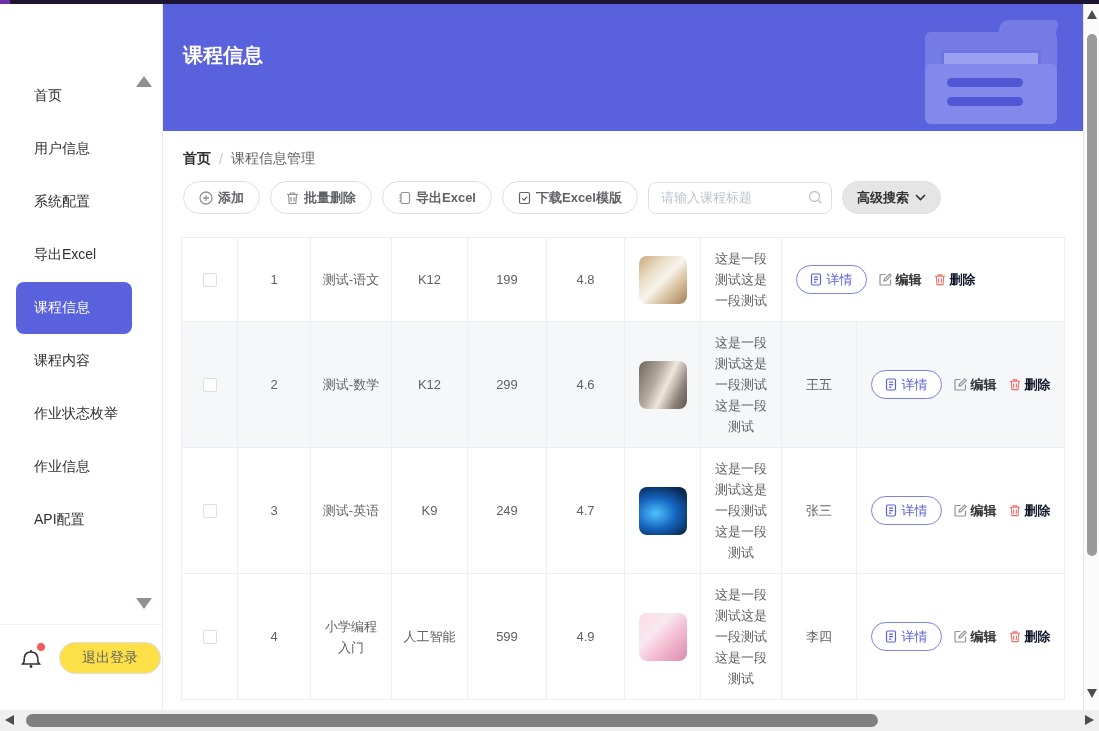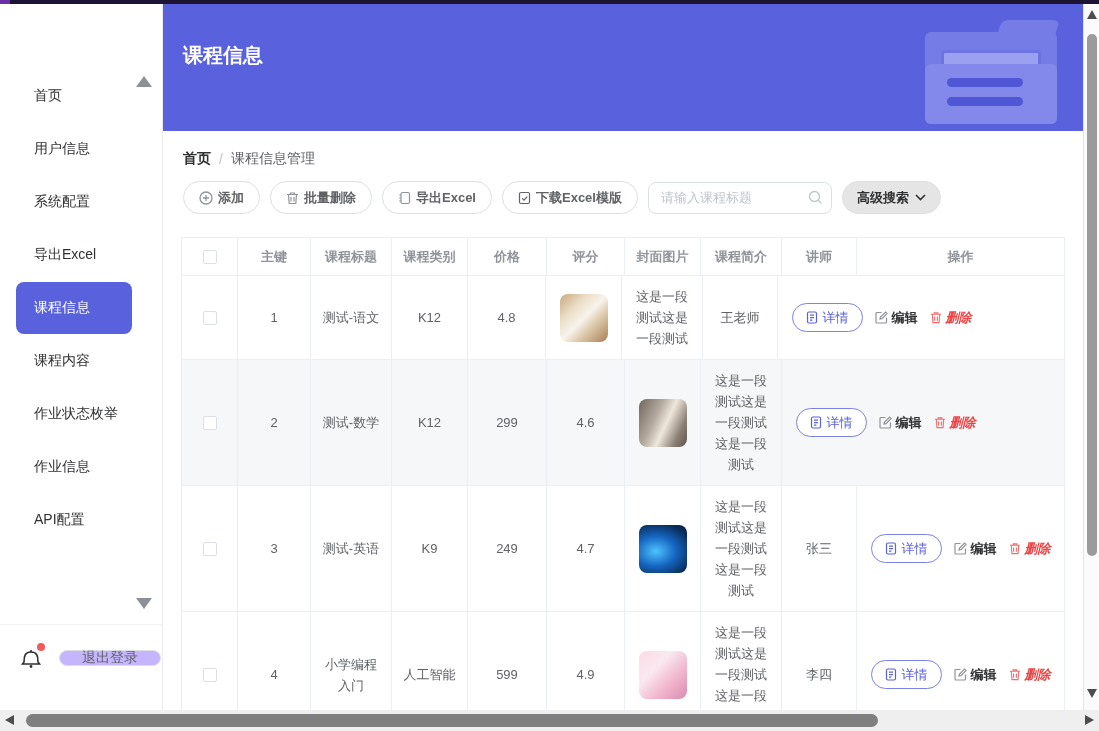--- a/index.html
+++ b/index.html
@@ -18,21 +18,21 @@
   .side-scroll-up, .side-scroll-down { position:absolute; right:10px; width:0; height:0; border-left:8px solid transparent; border-right:8px solid transparent; cursor:pointer; }
   .side-scroll-up { top:72px; border-bottom:11px solid #8d9095; }
   .side-scroll-down { top:594px; border-top:11px solid #8d9095; }
   .menu { position:absolute; left:0; top:66px; width:163px; }
   .menu-item { height:52px; margin-bottom:1px; display:flex; align-items:center; padding-left:34px; font-size:14px; color:#303133; cursor:pointer; }
   .menu-item.active { margin-left:16px; width:116px; padding-left:18px; background:#5a61dd; border-radius:8px; color:#fff; }
   .side-footer { position:absolute; left:0; bottom:20px; width:163px; height:66px; border-top:1px solid #f2f2f2; display:flex; align-items:center; padding-left:20px; }
   .bell { position:relative; width:22px; height:24px; }
   .bell svg { display:block; }
   .bell .dot { position:absolute; top:-3px; right:-3px; width:8px; height:8px; border-radius:50%; background:#f25b5b; }
-  .logout-btn { margin-left:17px; height:16px; padding:0 22px; border:1px solid #dcdfe6; border-radius:16px; background:#c4b5fd; color:#606266; font-size:14px; display:flex; align-items:center; cursor:pointer; }
+  .logout-btn { margin-left:17px; height:32px; padding:0 22px; border:1px solid #dcdfe6; border-radius:16px; background:#fde047; color:#606266; font-size:14px; display:flex; align-items:center; cursor:pointer; }
 
   
   .banner { position:absolute; left:163px; top:4px; width:920px; height:127px; background:#5a61dd; overflow:hidden; }
   .banner-title { position:absolute; left:20px; top:38px; font-size:20px; font-weight:bold; color:#fff; }
   .banner-sub { position:absolute; left:20px; top:75px; font-size:14px; color:rgba(255,255,255,0.92); }
   .folder { position:absolute; right:18px; top:16px; width:148px; height:104px; }
   .folder-back { position:absolute; left:8px; top:12px; width:132px; height:92px; background:#757ce6; border-radius:6px; }
   .folder-tab { position:absolute; right:8px; top:0; width:58px; height:18px; background:#757ce6; border-radius:6px 6px 0 0; transform:skewX(-18deg); }
   .folder-paper { position:absolute; left:24px; top:30px; width:100px; height:22px; background:#9ba1f0; border:3px solid #6c73e2; border-radius:4px; }
   .folder-front { position:absolute; left:8px; top:44px; width:132px; height:60px; background:#8389ea; border-radius:6px; }
@@ -66,21 +66,21 @@
   .checkbox { width:14px; height:14px; border:1px solid #dcdfe6; border-radius:2px; background:#fff; cursor:pointer; }
   .cover { width:48px; height:48px; border-radius:8px; }
   .cover-laptop-desk { background:linear-gradient(135deg,#c9a87e 0%,#e9dcc3 28%,#f8f4ec 50%,#d9c3a2 70%,#a77f55 100%); }
   .cover-reading-book { background:linear-gradient(115deg,#6f655c 0%,#b3a99e 35%,#efe7dc 55%,#8c8076 80%,#5c544d 100%); }
   .cover-blue-wave { background:radial-gradient(120% 90% at 35% 55%,#4fc3ff 0%,#1565c0 35%,#0a2e5c 65%,#050d1f 100%); }
   .cover-girl-pink { background:linear-gradient(135deg,#fdd9e5 0%,#f9e9f0 35%,#f2b7cd 65%,#d98bb0 100%); }
   .actions { display:flex; align-items:center; justify-content:center; gap:12px; }
   .detail-btn { height:29px; padding:0 13px; border:1px solid #7b81e6; border-radius:15px; background:#fff; color:#5a61dd; font-size:13px; display:flex; align-items:center; gap:5px; cursor:pointer; }
   .link-btn { display:flex; align-items:center; gap:4px; font-size:13px; font-weight:bold; cursor:pointer; }
   .edit-btn { color:#303133; }
-  .delete-btn { color:#ef4444;font-style:italic; }
+  .delete-btn { color:#0f172a; }
 
   
   .vscroll { position:absolute; right:0; top:4px; width:16px; height:706px; background:#fbfbfb; border-left:1px solid #e4e4e4; }
   .vthumb { position:absolute; left:3px; top:30px; width:10px; height:522px; border-radius:5px; background:#9b9b9b; cursor:pointer; }
   .v-up { position:absolute; left:3px; top:6px; width:0; height:0; border-left:5px solid transparent; border-right:5px solid transparent; border-bottom:9px solid #4d4d4d; cursor:pointer; }
   .v-down { position:absolute; left:3px; bottom:12px; width:0; height:0; border-left:5px solid transparent; border-right:5px solid transparent; border-top:9px solid #4d4d4d; cursor:pointer; }
   .hscroll { position:absolute; left:0; bottom:0; width:1099px; height:21px; background:#efefef; }
   .hthumb { position:absolute; left:26px; top:4px; width:852px; height:13px; border-radius:7px; background:#7f7f7f; cursor:pointer; }
   .h-left { position:absolute; left:5px; top:5px; width:0; height:0; border-top:5px solid transparent; border-bottom:5px solid transparent; border-right:9px solid #4d4d4d; cursor:pointer; }
   .h-right { position:absolute; right:5px; top:5px; width:0; height:0; border-top:5px solid transparent; border-bottom:5px solid transparent; border-left:9px solid #4d4d4d; cursor:pointer; }
@@ -175,48 +175,34 @@
   </div>
   <button class="adv-btn">
     <span>高级搜索</span>
     <svg width="11" height="7" viewBox="0 0 11 7" fill="none" stroke="#303133" stroke-width="1.6">
         <path d="M1 1l4.5 4.5L10 1"></path>
       </svg>
   </button>
 </div>
 
 <div class="table">
-  <div class="trow thead" id="thead">
-    <div class="cell c0">
-        <div class="checkbox"></div>
-      </div>
-  <div class="cell c1">主键</div>
-      <div class="cell c2">课程标题</div>
-      <div class="cell c3">课程类别</div>
-      <div class="cell c4">价格</div>
-      <div class="cell c5">评分</div>
-      <div class="cell c6">封面图片</div>
-      <div class="cell c7">课程简介</div>
-      <div class="cell c8">讲师</div>
-      <div class="cell c9">操作</div>
-    </div>
   <div id="tbody">
   <div class="trow">
     <div class="cell c0">
           <div class="checkbox"></div>
         </div>
     <div class="cell c1">1</div>
     <div class="cell c2">测试-语文</div>
     <div class="cell c3">K12</div>
+    <div class="cell c4">199</div>
     <div class="cell c5">4.8</div>
     <div class="cell c6">
           <div class="cover cover-laptop-desk"></div>
         </div>
     <div class="cell c7">这是一段测试这是一段测试</div>
-    <div class="cell c8">王老师</div>
     <div class="cell c9">
       <div class="actions">
         <button class="detail-btn">
           <svg width="12" height="13" viewBox="0 0 12 13" fill="none" stroke="#5a61dd" stroke-width="1.2">
                 <rect x="1.5" y="1" width="9" height="11" rx="1.5"></rect>
                 <path d="M4 4.2h4M4 6.7h4M4 9.2h2.4"></path>
               </svg>
           <span>详情</span>
         </button>
         <span class="link-btn edit-btn">
@@ -242,20 +228,21 @@
         </div>
     <div class="cell c1">2</div>
     <div class="cell c2">测试-数学</div>
     <div class="cell c3">K12</div>
     <div class="cell c4">299</div>
     <div class="cell c5">4.6</div>
     <div class="cell c6">
           <div class="cover cover-reading-book"></div>
         </div>
     <div class="cell c7">这是一段测试这是一段测试这是一段测试</div>
+    <div class="cell c8">王五</div>
     <div class="cell c9">
       <div class="actions">
         <button class="detail-btn">
           <svg width="12" height="13" viewBox="0 0 12 13" fill="none" stroke="#5a61dd" stroke-width="1.2">
                 <rect x="1.5" y="1" width="9" height="11" rx="1.5"></rect>
                 <path d="M4 4.2h4M4 6.7h4M4 9.2h2.4"></path>
               </svg>
           <span>详情</span>
         </button>
         <span class="link-btn edit-btn">

